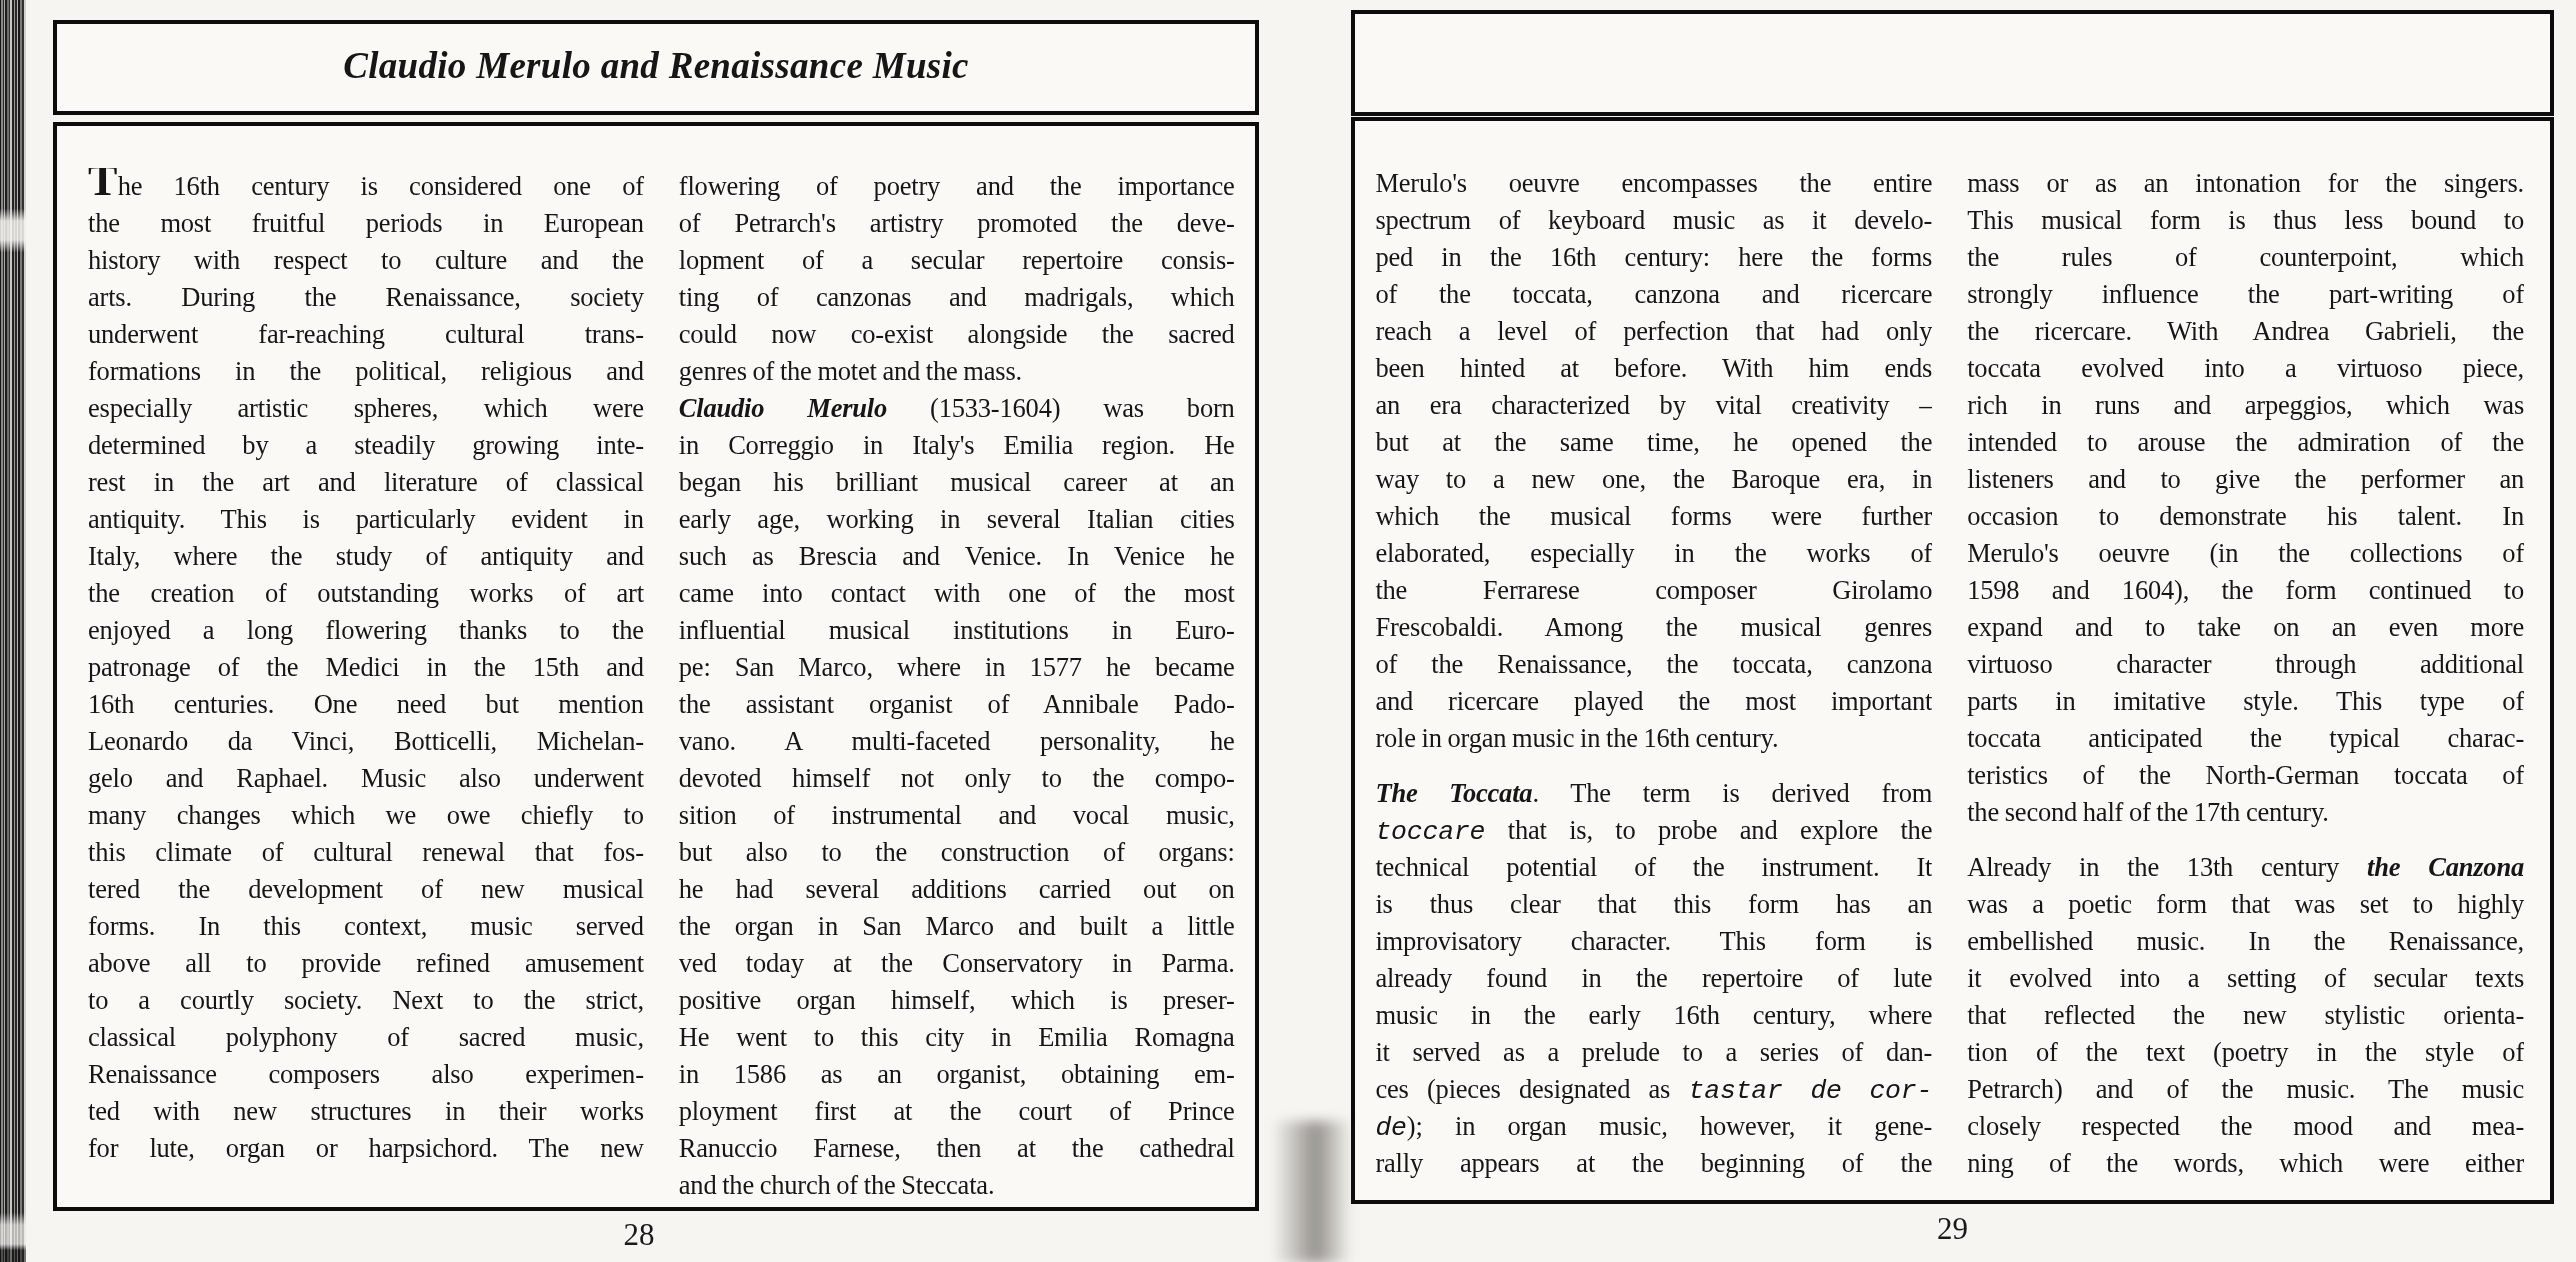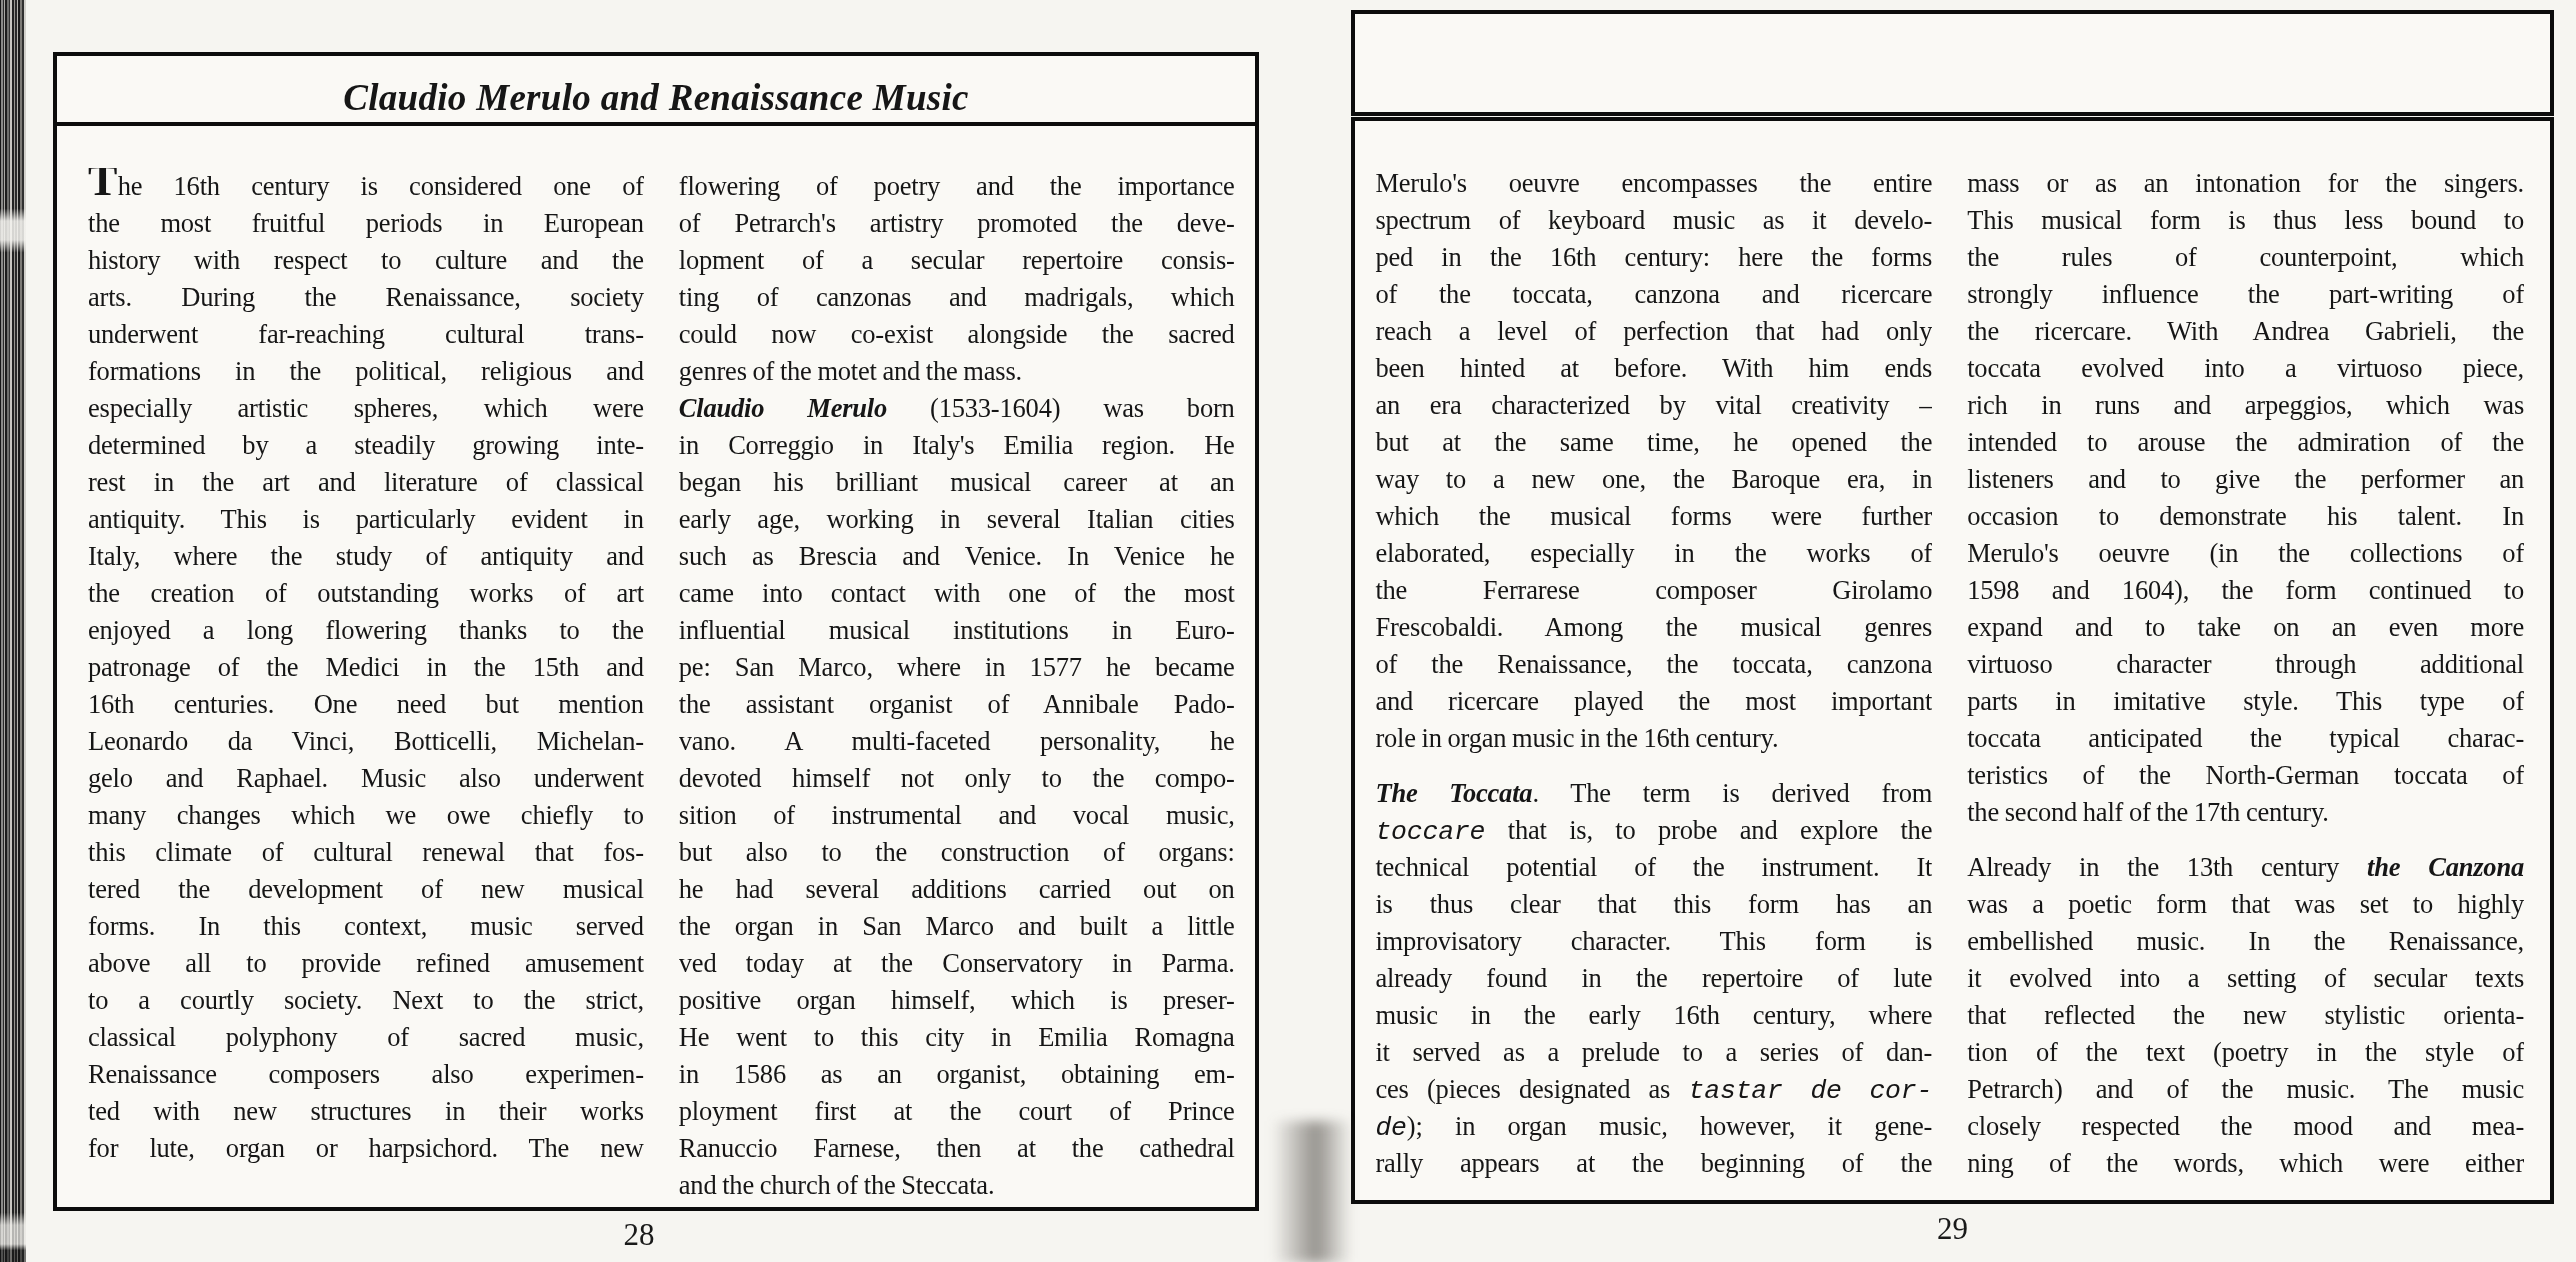--- a/index.html
+++ b/index.html
@@ -25,21 +25,21 @@
     content: ""; position: absolute; inset: 0;
     background: linear-gradient(180deg,
       rgba(246,245,241,0) 0 16.5%, rgba(246,245,241,.85) 17.5% 19%,
       rgba(246,245,241,0) 20% 96%, rgba(246,245,241,.7) 97% 98.5%, rgba(20,20,20,.5) 99% 100%);
   }
 
   .box {
     position: absolute; border: 4.8px solid #0c0c0c; background: #faf9f5;
     box-sizing: border-box;
   }
-  .left-title-box  { left: 53px;   top: 20.4px;  width: 1206px; height: 95px; margin-top: 32px; }
+  .left-title-box  { left: 53px;   top: 20.4px;  width: 1206px; height: 95px; }
   .left-body-box   { left: 53px;   top: 122px; width: 1206px; height: 1089px; }
   .right-header-box{ left: 1351px; top: 9.5px;  width: 1203px; height: 106px; }
   .right-body-box  { left: 1351px; top: 117px; width: 1203px; height: 1087px; }
 
   .title {
     position: absolute; inset: 0; text-align: center;
     line-height: 84px; font-size: 37px; font-weight: 700; font-style: italic;
     letter-spacing: 0.3px;
   }
 

